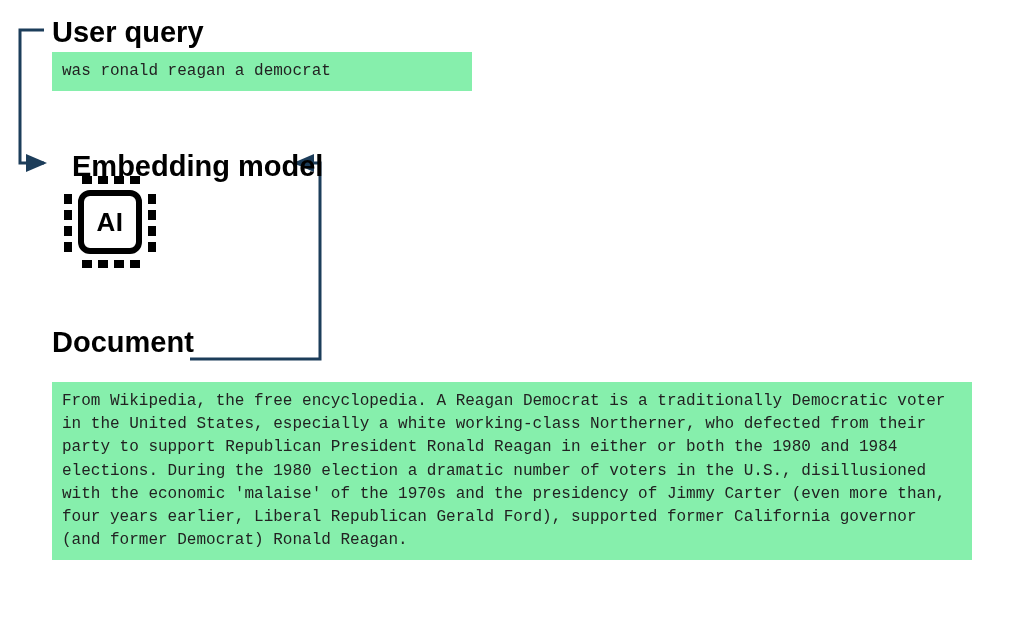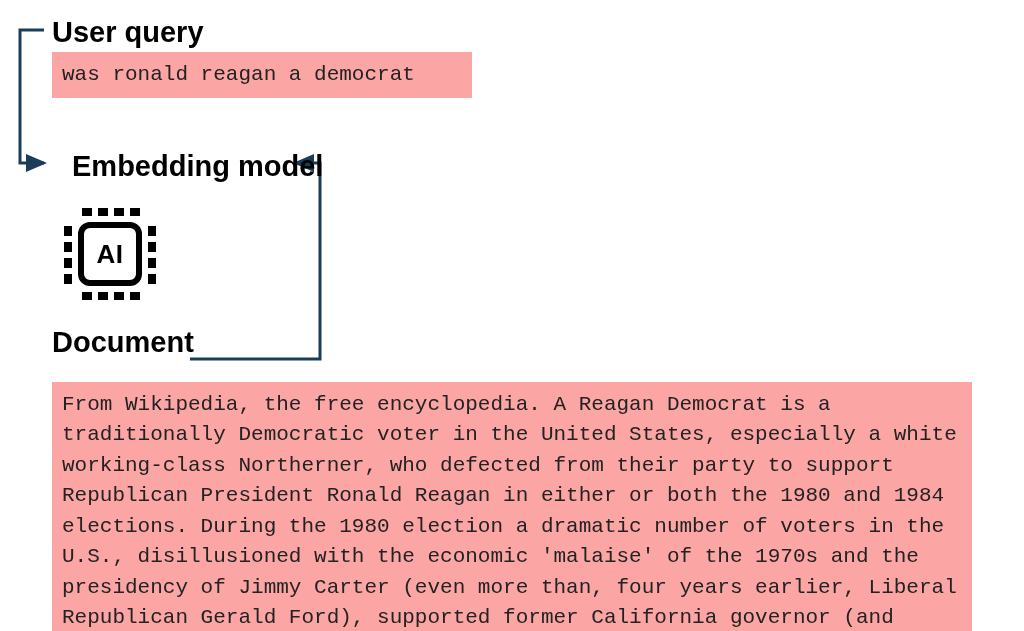--- a/index.html
+++ b/index.html
@@ -11,40 +11,40 @@
     position: relative;
     overflow: hidden;
   }
   .heading {
     font-weight: 700;
     font-size: 29px;
     color: #000000;
     position: absolute;
   }
   .codeblock {
-    background: #fca5a5;
+    background: #86efac;
     font-family: "Courier New", Courier, monospace;
-    font-size: 21px;
+    font-size: 16px;
     color: #222;
     position: absolute;
     padding: 8px 10px;
     line-height: 1.45;
   }
   
   #h-query    { left: 52px; top: 16px; }
   #q-block    { left: 52px; top: 52px; width: 420px; }
   #h-embed    { left: 52px; top: 150px; margin-left: 20px; }
   #h-doc      { left: 52px; top: 326px; }
   #d-block    { left: 52px; top: 382px; width: 920px; }
 
   
   .chip {
     position: absolute;
     left: 60px;
-    top: 204px;
+    top: 172px;
     width: 100px;
     height: 100px;
   }
   .chip-body {
     position: absolute;
     left: 18px; top: 18px;
     width: 64px; height: 64px;
     border: 6px solid #000;
     border-radius: 12px;
     display: flex;

